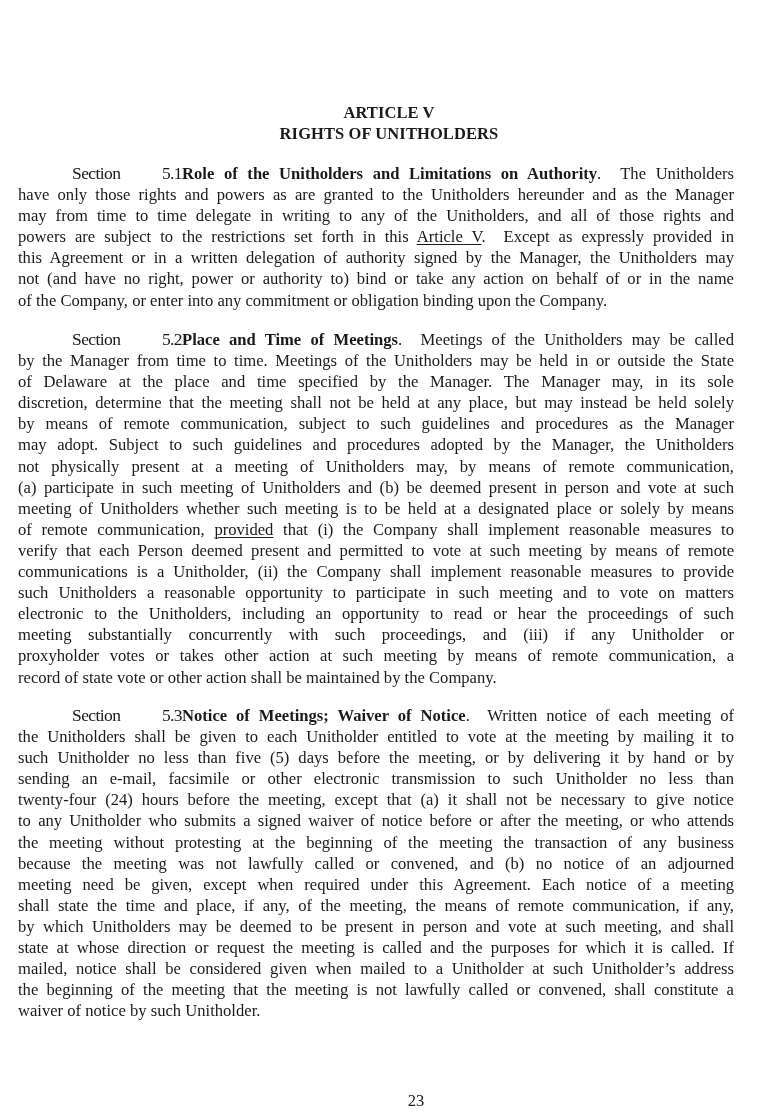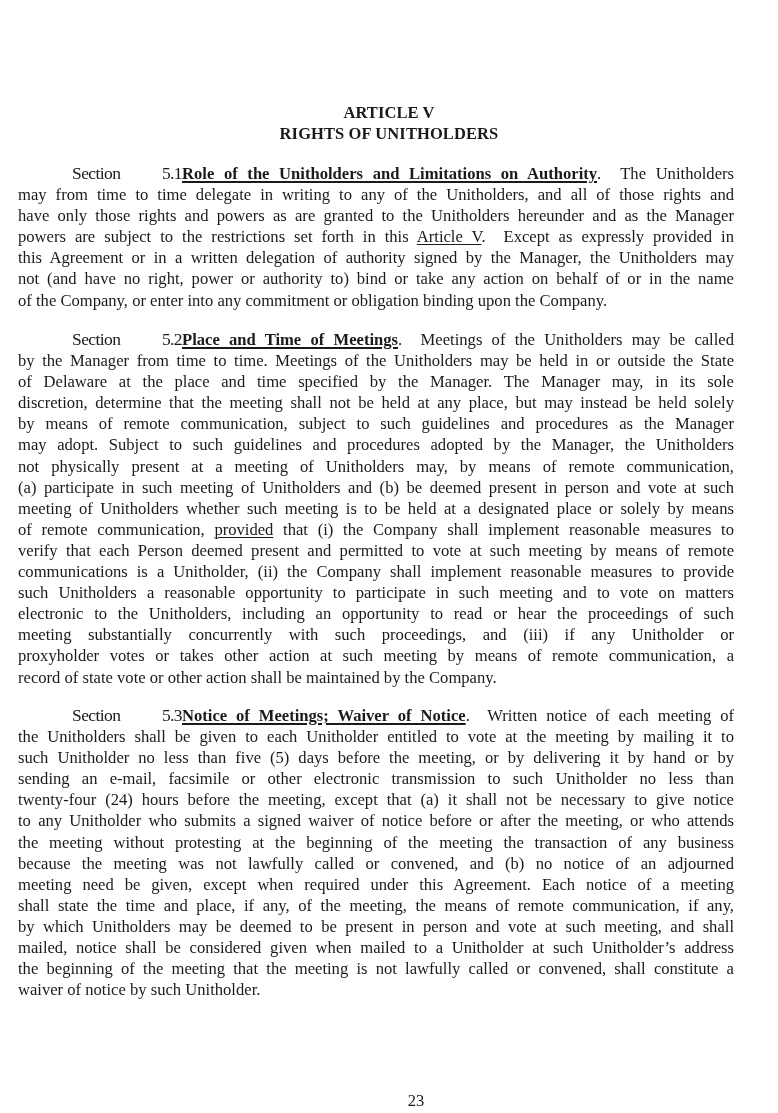--- a/index.html
+++ b/index.html
@@ -16,42 +16,42 @@
   .h1 { top: 63px; }
   .h2 { top: 84px; }
   .section { position: absolute; left: 18px; width: 716px; }
   .line {
     height: 21.1px; line-height: 21.1px; font-size: 16.6px;
     text-align: justify; text-align-last: justify; white-space: nowrap;
     overflow: visible;
   }
   .line.last { text-align-last: left; }
   .sec-label { display: inline-block; margin-left: 54px; width: 110px; font-size: 17.5px; letter-spacing: -0.6px; }
-  .sec-title { font-weight: bold; text-decoration: underline; text-decoration-thickness: 1.6px; text-underline-offset: 2px; }
+  .sec-title { font-weight: bold; text-decoration-thickness: 1.6px; text-underline-offset: 2px; }
   .u { text-decoration: underline; text-decoration-thickness: 1px; text-underline-offset: 2px; }
   .s1 { top: 123px; }
   .s2 { top: 289px; }
   .s3 { top: 665px; }
   .page-number { position: absolute; top: 1051px; left: 0; width: 752px; text-align: center; font-size: 16.5px; padding-left: 40px; }
   .doc-id { position: absolute; top: 1091px; left: 18px; font-size: 13px; letter-spacing: -0.2px; }
 </style>
 </head>
 <body>
 
 <div class="page">
 
   <div class="heading h1">ARTICLE V</div>
   <div class="heading h2">RIGHTS OF UNITHOLDERS</div>
 
   <div class="section s1">
     <div class="line">
       <span class="sec-label">Section 5.1</span><span class="sec-title">Role of the Unitholders and Limitations on Authority</span><span>.</span><span style="white-space:pre">  The Unitholders</span>
     </div>
+    <div class="line">have only those rights and powers as are granted to the Unitholders hereunder and as the Manager</div>
     <div class="line">may from time to time delegate in writing to any of the Unitholders, and all of those rights and</div>
-    <div class="line">have only those rights and powers as are granted to the Unitholders hereunder and as the Manager</div>
     <div class="line">
       <span style="white-space:pre">powers are subject to the restrictions set forth in this </span><span class="u">Article V</span><span style="white-space:pre">.  Except as expressly provided in</span>
     </div>
     <div class="line">this Agreement or in a written delegation of authority signed by the Manager, the Unitholders may</div>
     <div class="line">not (and have no right, power or authority to) bind or take any action on behalf of or in the name</div>
     <div class="line last">of the Company, or enter into any commitment or obligation binding upon the Company.</div>
   </div>
 
   <div class="section s2">
     <div class="line">
@@ -84,20 +84,21 @@
     <div class="line">the Unitholders shall be given to each Unitholder entitled to vote at the meeting by mailing it to</div>
     <div class="line">such Unitholder no less than five (5) days before the meeting, or by delivering it by hand or by</div>
     <div class="line">sending an e-mail, facsimile or other electronic transmission to such Unitholder no less than</div>
     <div class="line">twenty-four (24) hours before the meeting, except that (a) it shall not be necessary to give notice</div>
     <div class="line">to any Unitholder who submits a signed waiver of notice before or after the meeting, or who attends</div>
     <div class="line">the meeting without protesting at the beginning of the meeting the transaction of any business</div>
     <div class="line">because the meeting was not lawfully called or convened, and (b) no notice of an adjourned</div>
     <div class="line">meeting need be given, except when required under this Agreement.  Each notice of a meeting</div>
     <div class="line">shall state the time and place, if any, of the meeting, the means of remote communication, if any,</div>
     <div class="line">by which Unitholders may be deemed to be present in person and vote at such meeting, and shall</div>
+    <div class="line">state at whose direction or request the meeting is called and the purposes for which it is called.  If</div>
     <div class="line">mailed, notice shall be considered given when mailed to a Unitholder at such Unitholder’s address</div>
     <div class="line">the beginning of the meeting that the meeting is not lawfully called or convened, shall constitute a</div>
     <div class="line last">waiver of notice by such Unitholder.</div>
   </div>
 
   <div class="page-number">23</div>
   <div class="doc-id">US 169575354v26</div>
 </div>
 
 </body></html>

